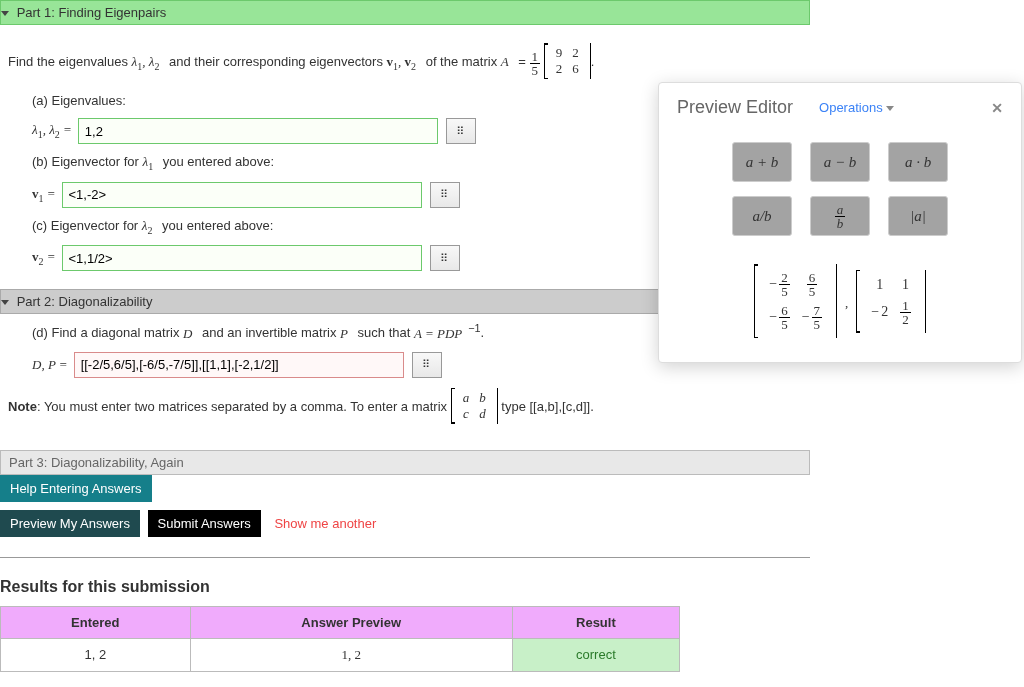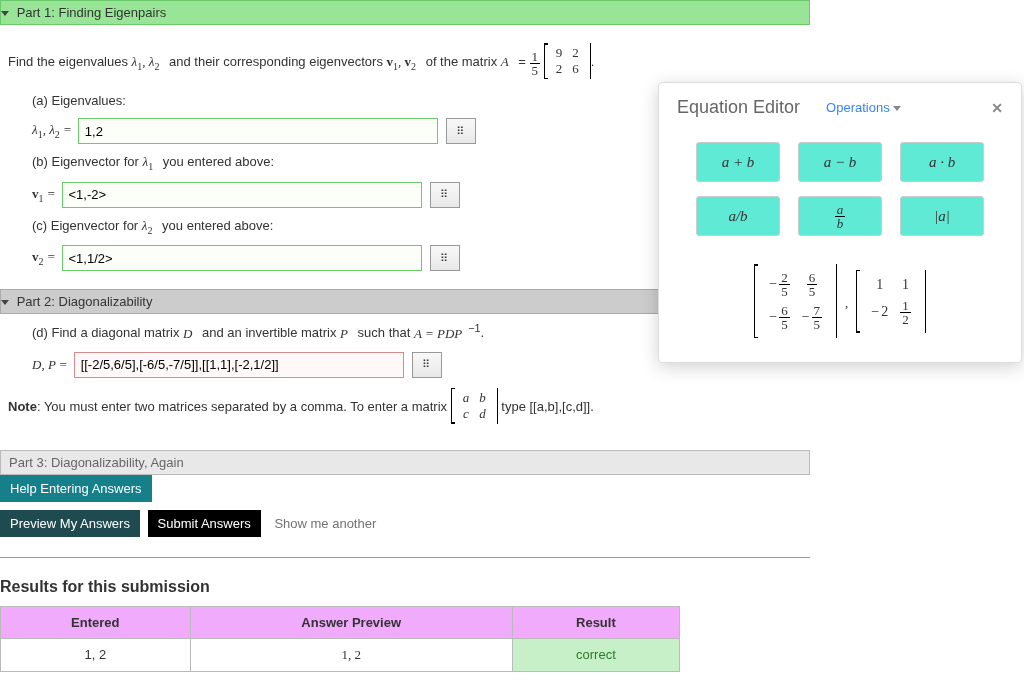--- a/index.html
+++ b/index.html
@@ -103,21 +103,21 @@
     color: #fff;
     padding: 6px 10px;
     font-size: 13px;
     border: none;
     cursor: pointer;
     margin-right: 4px;
   }
   .btn.teal { background: #157f8a; }
   .btn.dark { background: #1f4a4f; }
   .btn.dark2 { background: #000000; }
-  .link { color: #737373; cursor: pointer; font-size: 13px; margin-left: 6px; }
+  .link { color: #ef4444; cursor: pointer; font-size: 13px; margin-left: 6px; }
   hr.sep { border:none; border-top:1px solid #999; margin: 20px 0;}
   h3.results { font-size: 16px; font-weight: bold; margin: 10px 0; }
   table.results {
     border-collapse: collapse;
     width: 680px;
   }
   table.results th, table.results td {
     border: 1px solid #bbb;
     padding: 8px 12px;
     text-align: center;
@@ -141,29 +141,29 @@
   }
   .eq-header {
     display:flex; align-items:center; justify-content: flex-start;
     margin-bottom: 24px;
   }
   .eq-title { font-size: 18px; color: #666; flex: 0 0 auto; }
   .eq-ops { margin-left: 26px; color:#3b82f6; font-size:13px; cursor:pointer;}
   .eq-close { margin-left:auto; color:#888; font-weight:bold; cursor:pointer; font-size: 14px;}
   .eq-buttons { display:flex; gap: 18px; justify-content:center; margin-bottom: 14px;}
   .eq-btn {
-    width: 84px; height: 40px;
+    width: 60px; height: 40px;
     border: 1px solid #ccc;
     border-radius: 3px;
     display:flex; align-items:center; justify-content:center;
     font-family:'Times New Roman', serif;
     font-style: italic;
     font-size: 15px;
     cursor:pointer;
-    background:#5eead4;
+    background:#a3a3a3;
   }
   .eq-matrices {
     display:flex; justify-content:center; gap: 8px;
     font-family:'Times New Roman', serif;
     margin-top: 28px;
     align-items: center;
   }
   .eq-matrices .matrix-inner { padding: 4px 8px;}
   .eq-matrices td { padding: 3px 6px; font-size: 14px;}
   .neg { margin-right: 2px;}
@@ -293,21 +293,21 @@
       <td style="font-family:'Times New Roman',serif;">1, 2</td>
       <td class="correct">correct</td>
     </tr>
   </tbody>
     </table>
 
 </div>
 
 <div class="eq-panel">
   <div class="eq-header">
-    <span class="eq-title">Equation Editor</span>
+    <span class="eq-title">Preview Editor</span>
     <span class="eq-ops">
       <span>Operations</span> <span class="caret" style="border-top-color:#888;"></span>
     </span>
     <span class="eq-close">✕</span>
   </div>
   <div class="eq-buttons">
     <div class="eq-btn">a + b</div>
     <div class="eq-btn">a − b</div>
     <div class="eq-btn">a · b</div>
   </div>

